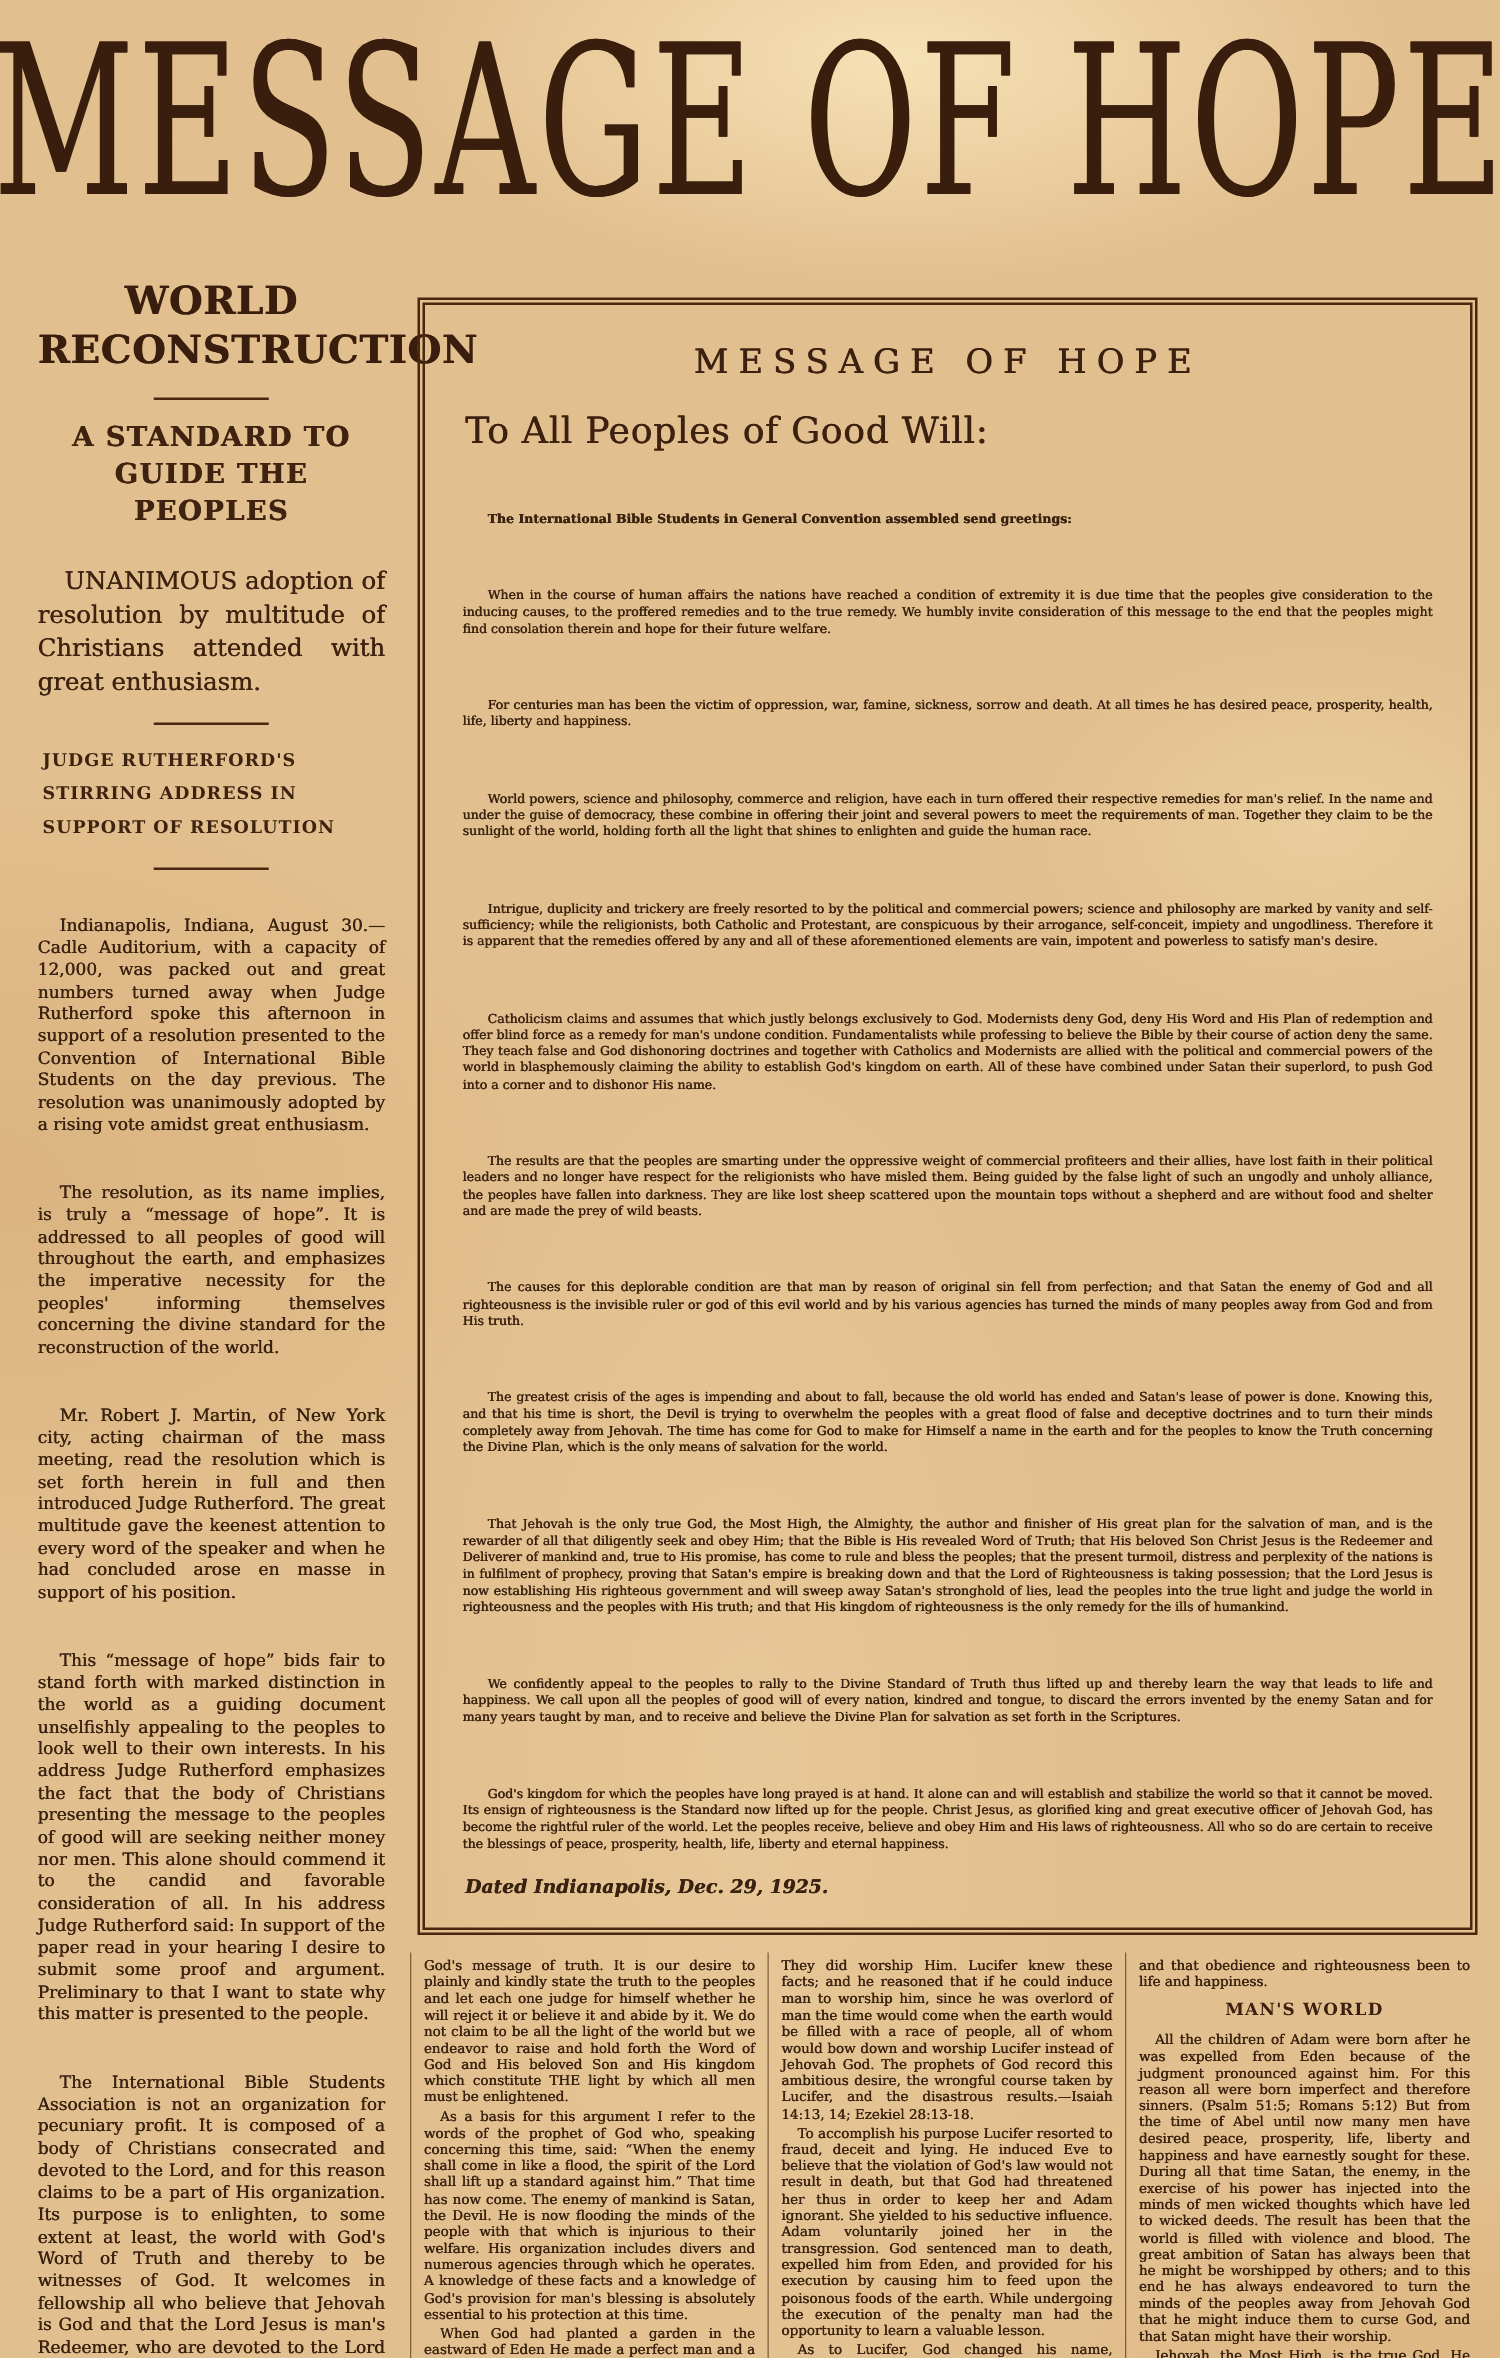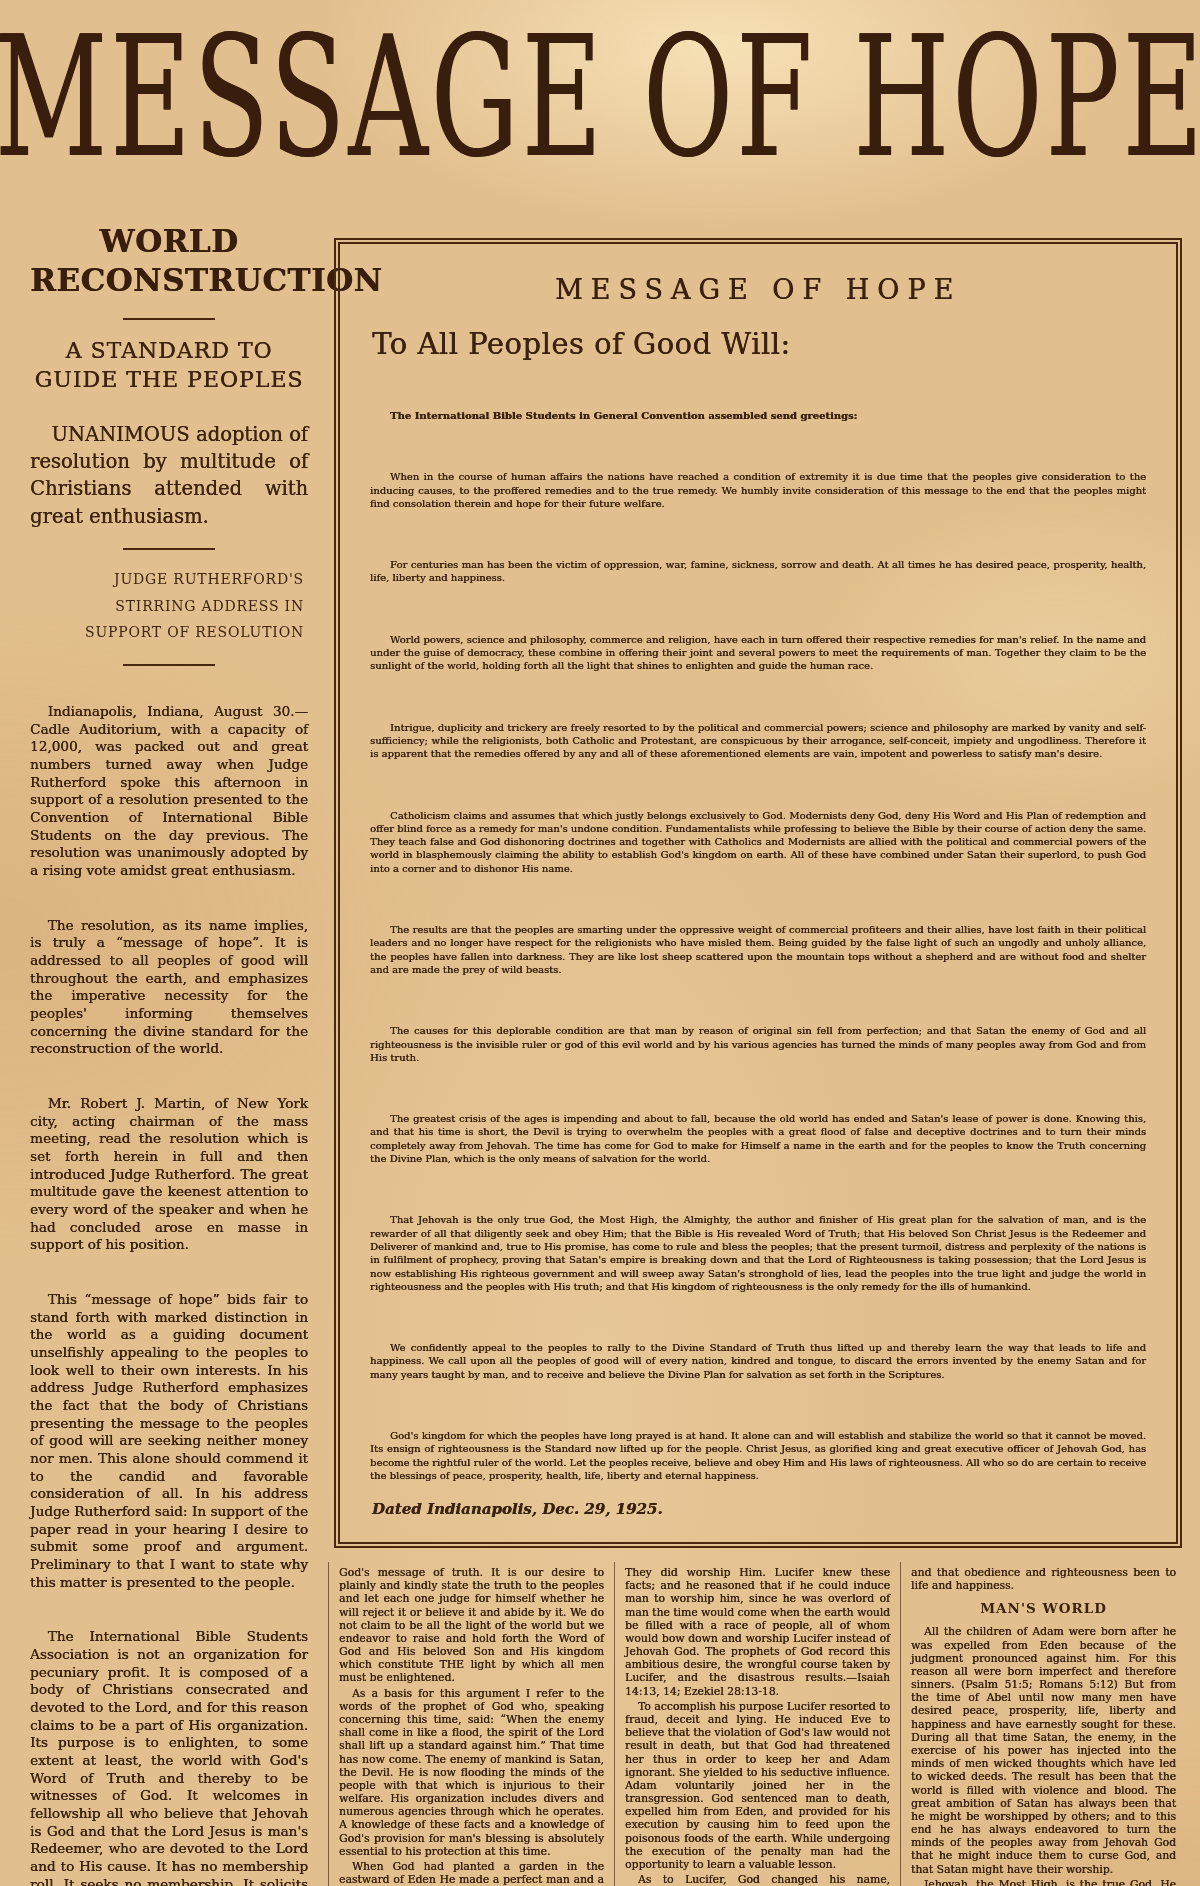--- a/index.html
+++ b/index.html
@@ -48,32 +48,32 @@
     font-size:31px; line-height:1.25; text-align:center;
     font-weight:bold; color:#3a1e0d; letter-spacing:0.5px;
     text-shadow:0.5px 0 0 #3a1e0d;
     margin-top:6px;
   }
   .rule {
     width:92px; border-top:2px solid #4a2810; margin:18px auto 16px auto;
   }
   .subhead {
     font-size:22px; line-height:1.35; text-align:center;
-    font-weight:normal; letter-spacing:1px; color:#3f2310;
+    font-weight:bold; letter-spacing:1px; color:#3f2310;
     text-shadow:0.4px 0 0 #3f2310;
     margin:6px 0 26px 0;
   }
   .deck {
     font-size:19.5px; line-height:1.4; text-align:justify;
     text-indent:1.1em; color:#3d2310;
     text-shadow:0.35px 0 0 #3d2310;
   }
   .kicker {
-    font-size:14px; line-height:1.9; text-align:right;
-    font-weight:normal; letter-spacing:0.8px; color:#3d2310;
+    font-size:14px; line-height:1.9; text-align:left;
+    font-weight:bold; letter-spacing:0.8px; color:#3d2310;
     margin:2px 4px;
   }
   .body1 { margin-top:14px; }
   .body1 p {
     font-size:13.6px; line-height:1.3; text-align:justify;
     text-indent:1.3em; color:#3a2210;
     text-shadow:0.35px 0 0 #3a2210;
     margin-bottom:2px;
     margin-top:37px;
   }

